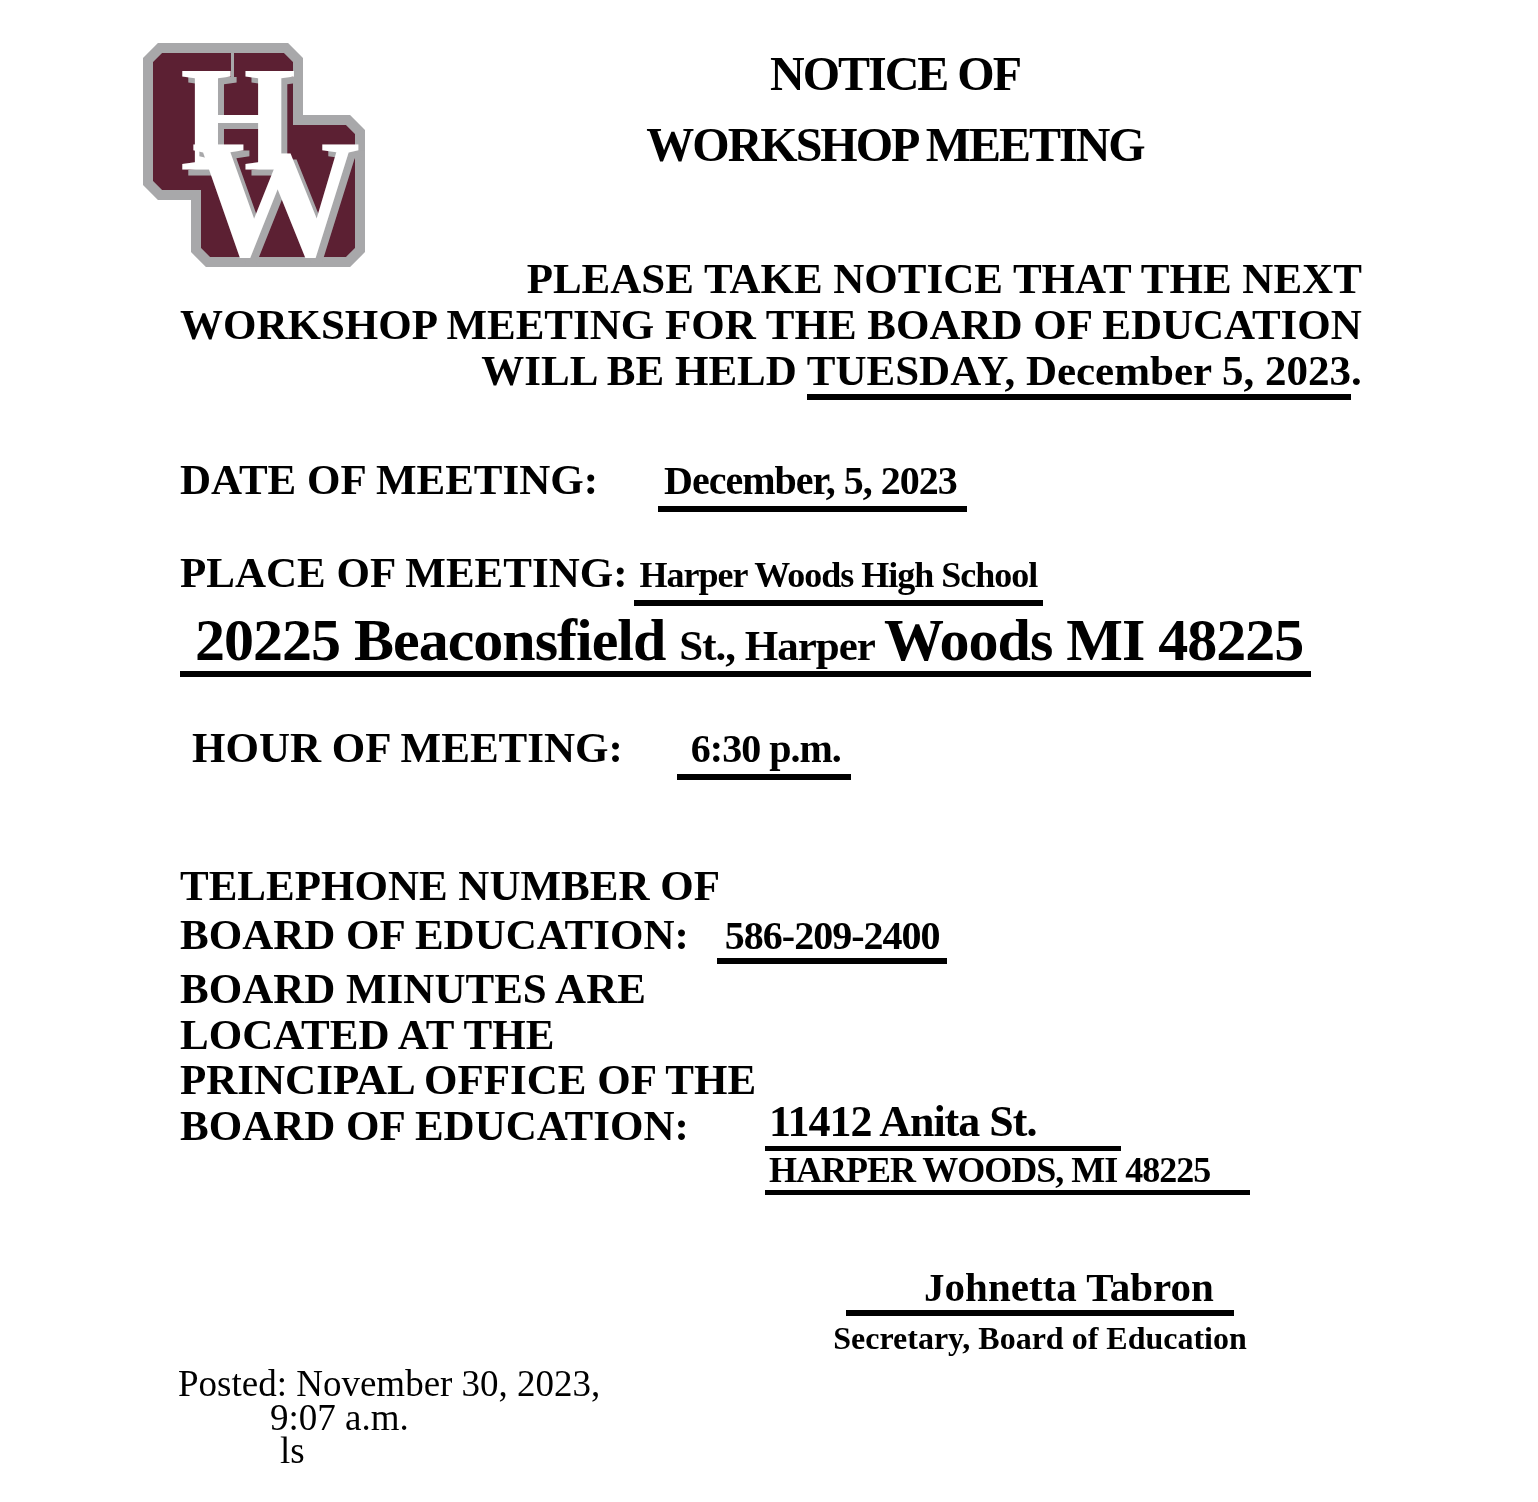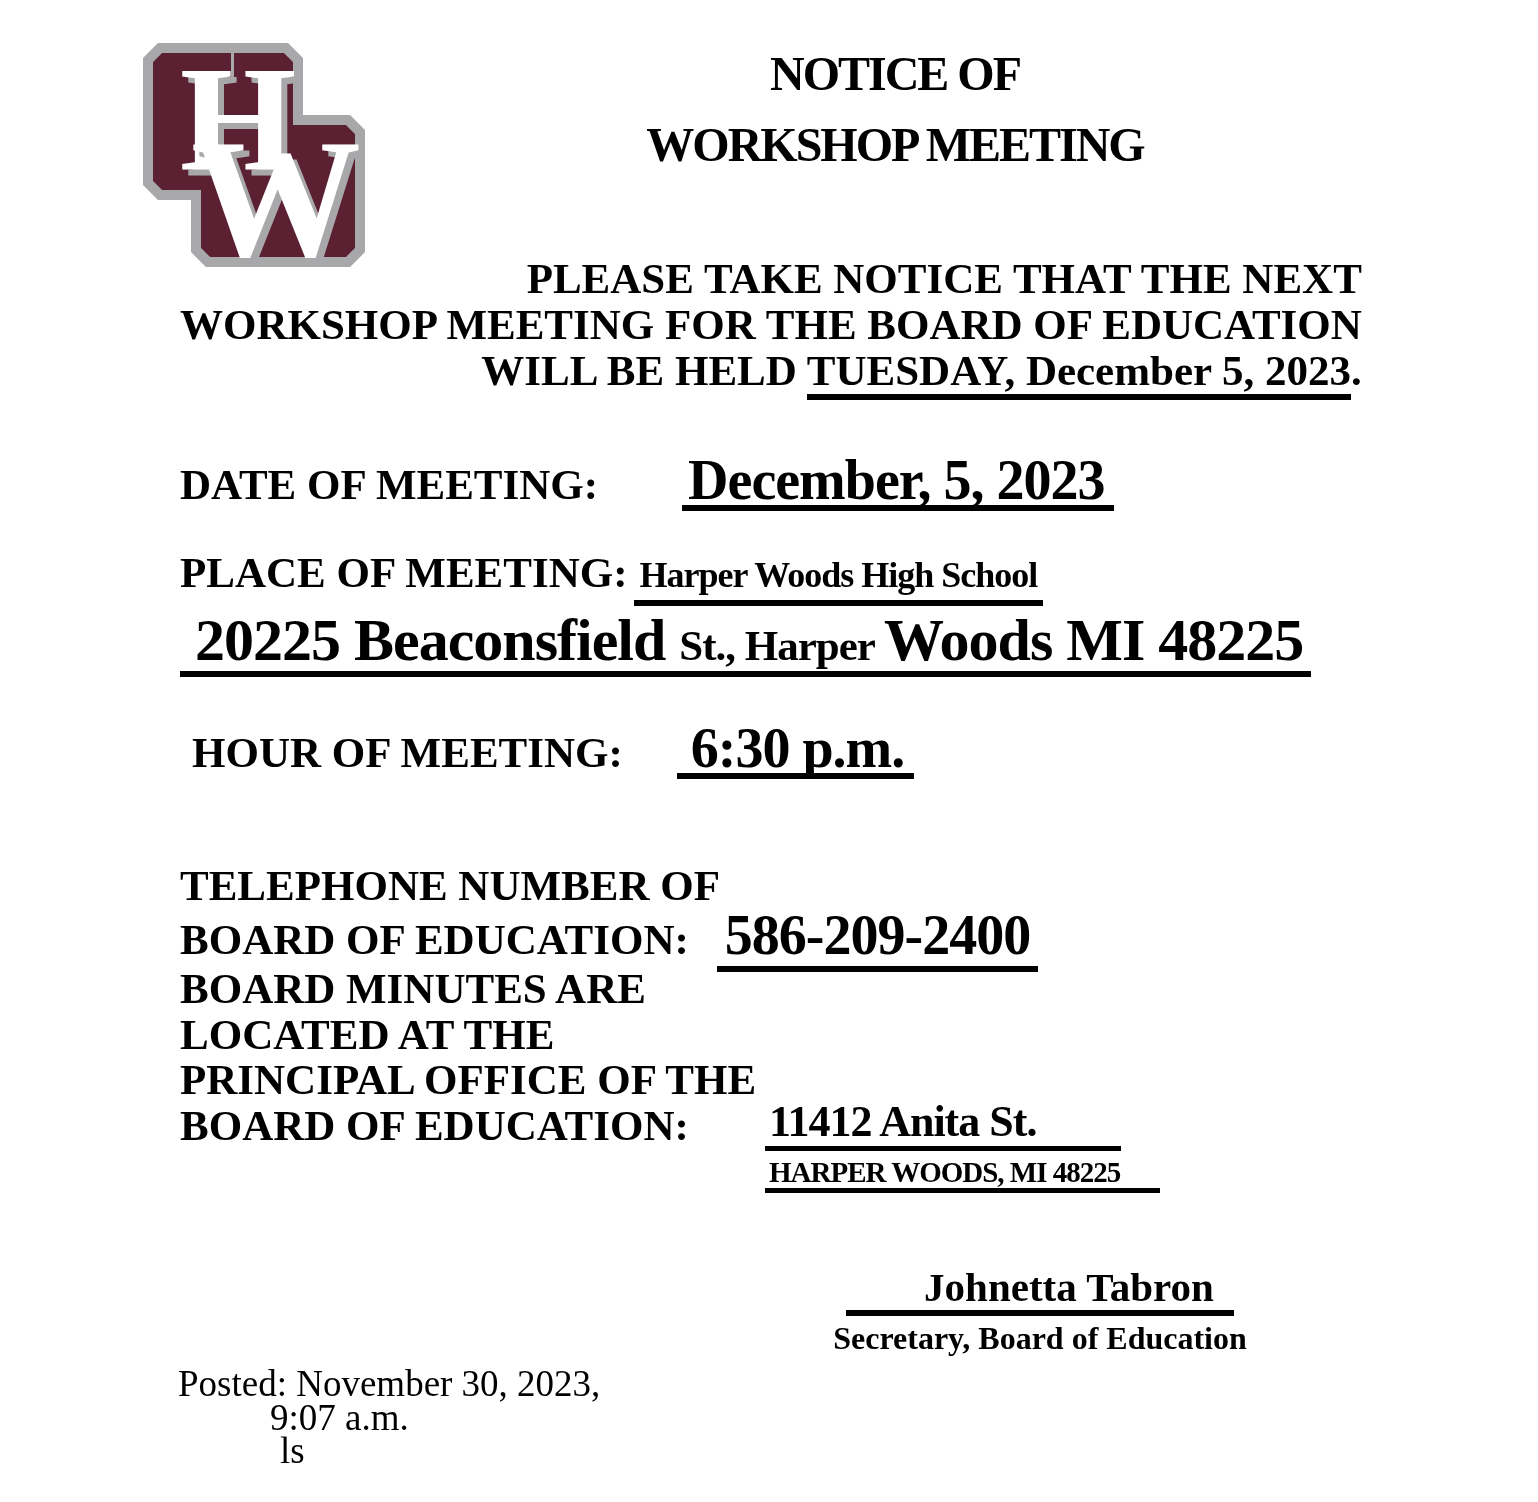--- a/index.html
+++ b/index.html
@@ -25,42 +25,42 @@
     left:180px; top:256px; font-weight:bold; font-size:43px;
     line-height:46px; white-space:nowrap;text-align:right;
   }
   .para .indent { padding-left:220px; }
 
   .u  { border-bottom:6px solid #000; }
   .u5 { border-bottom:5px solid #000; }
 
   .row { display:flex; align-items:baseline; white-space:nowrap; }
   .label { font-weight:bold; font-size:43px; line-height:50px; }
-  .val { font-weight:bold; font-size:56px; line-height:50px; letter-spacing:-1px; }
+  .val { font-weight:bold; font-size:40px; line-height:50px; letter-spacing:-1px; }
 
-  .sec-date  { left:180px; top:455px;gap:24px; }
+  .sec-date  { left:180px; top:455px; }
   .date-val  { margin-left:60px; padding:0 10px 0 6px; }
 
   .sec-place { left:180px; top:548px; }
   .place-val1 { font-size:36px; margin-left:6px; padding:0 6px; letter-spacing:-1px; line-height:50px; }
   .place-row2 { margin-top:6px; font-size:52px; line-height:56px; font-weight:bold; white-space:nowrap; letter-spacing:-1px; }
   .place-row2 .u { padding-left:15px; padding-right:8px; }
   .sz-big   { font-size:60px; }
   .sz-small { font-size:43px; }
 
   .sec-hour { left:192px; top:723px;gap:40px; }
   .hour-val { margin-left:14px; padding:0 10px 0 14px; }
 
   .sec-tel { left:180px; top:826px; font-weight:bold; font-size:43px; line-height:49px; white-space:nowrap;margin-top:35px; }
   .tel-val { margin-left:28px; padding:0 8px; }
 
   .sec-min { left:180px; top:966px; font-weight:bold; font-size:43px; line-height:45.5px; white-space:nowrap; }
   .min-right { position:absolute; left:585px; top:133px; font-size:44px; font-weight:bold; line-height:46px; letter-spacing:-1px; white-space:nowrap; }
   .addr1 { padding:0 85px 0 4px; }
-  .addr2 { padding:0 40px 0 4px; font-size:29px; }
+  .addr2 { padding:0 40px 0 4px; font-size:36px; }
 
   .sec-sign { left:830px; top:1262px; width:420px; text-align:center; white-space:nowrap; }
   .sign-name { font-size:41px; font-weight:bold; line-height:50px; }
   .sign-name .u { padding:0 20px 0 78px; }
   .sign-role { font-size:32px; font-weight:bold; line-height:36px; margin-top:8px; }
 
   .sec-posted { left:178px; top:1367px; font-size:37px; line-height:33.5px; white-space:nowrap; }
   .posted-2 { margin-left:92px; }
   .posted-3 { margin-left:102px; }
 </style>

